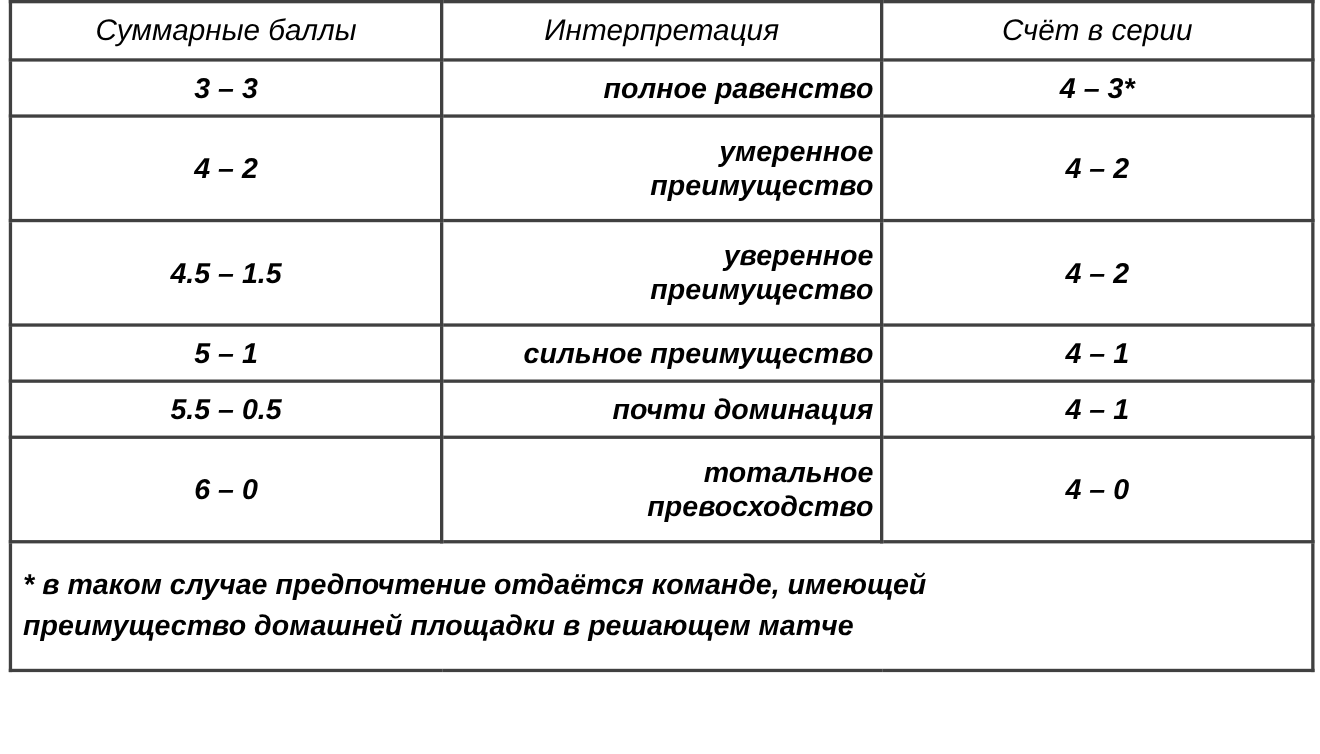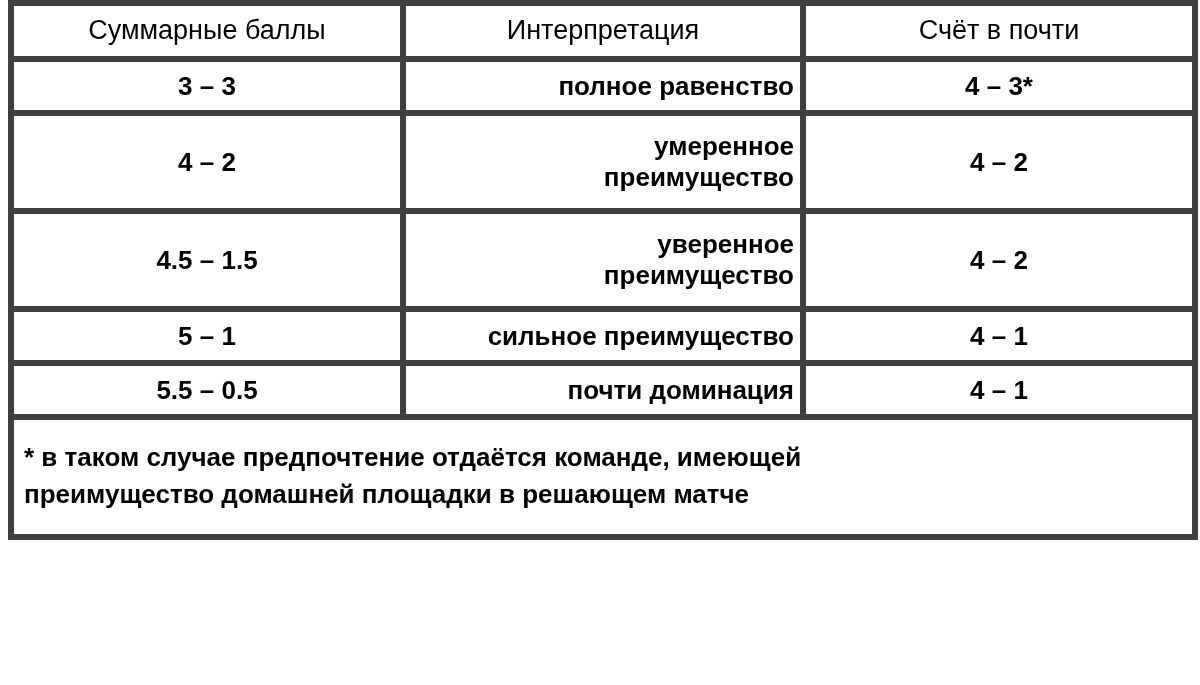--- a/index.html
+++ b/index.html
@@ -35,25 +35,26 @@
     table-layout: fixed;
     width: 1184px;
   }
 
   table.main-table col.c1 { width: 392px; }
   table.main-table col.c2 { width: 400px; }
   table.main-table col.c3 { width: 392px; }
 
   table.main-table td,
   table.main-table th {
-    border: 6px solid #404040;
+    border: 3px solid #404040;
     text-align: center;
     vertical-align: middle;
     padding: 2px 6px;
     line-height: 1.18;
+    font-style: italic;
   }
 
   
   tr.header-row td {
     font-weight: 400;
     font-size: 27px;
     height: 42px;
     padding-top: 4px;
     padding-bottom: 4px;
   }
@@ -102,21 +103,21 @@
     <table class="main-table">
       <colgroup>
         <col class="c1">
         <col class="c2">
         <col class="c3">
       </colgroup>
       <tbody>
         <tr class="header-row">
           <td>Суммарные баллы</td>
           <td>Интерпретация</td>
-          <td>Счёт в почти</td>
+          <td>Счёт в серии</td>
         </tr>
 
         <tr class="data-row single">
           <td>3 – 3</td>
           <td class="col-interp">
             <span class="two-line">полное равенство</span>
           </td>
           <td>4 – 3*</td>
         </tr>
 
@@ -148,20 +149,28 @@
         </tr>
 
         <tr class="data-row single">
           <td>5.5 – 0.5</td>
           <td class="col-interp">
             <span class="two-line">почти доминация</span>
           </td>
           <td>4 – 1</td>
         </tr>
 
+        <tr class="data-row double">
+          <td>6 – 0</td>
+          <td class="col-interp">
+            <span class="two-line">тотальное</span>
+            <span class="two-line">превосходство</span>
+          </td>
+          <td>4 – 0</td>
+        </tr>
 
         <tr class="footnote-row">
           <td colspan="3">
             <span class="footnote-line">* в таком случае предпочтение отдаётся команде, имеющей</span>
             <span class="footnote-line">преимущество домашней площадки в решающем матче</span>
           </td>
         </tr>
       </tbody>
     </table>
   </div>

